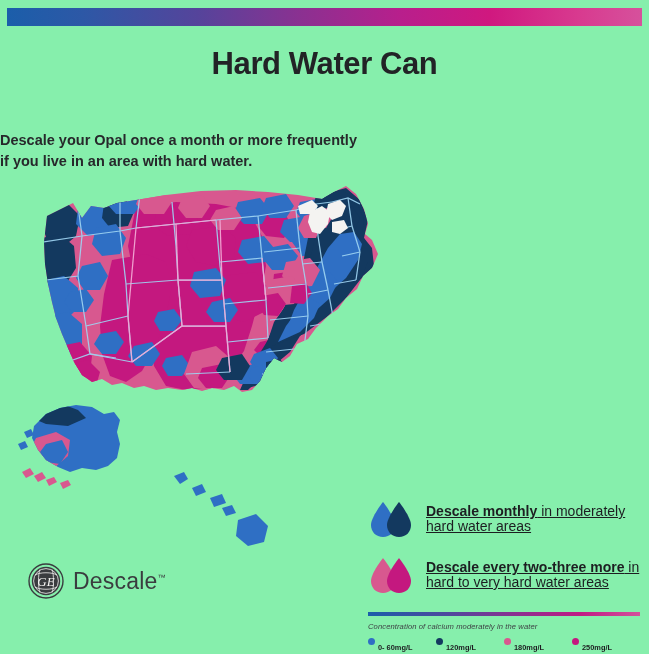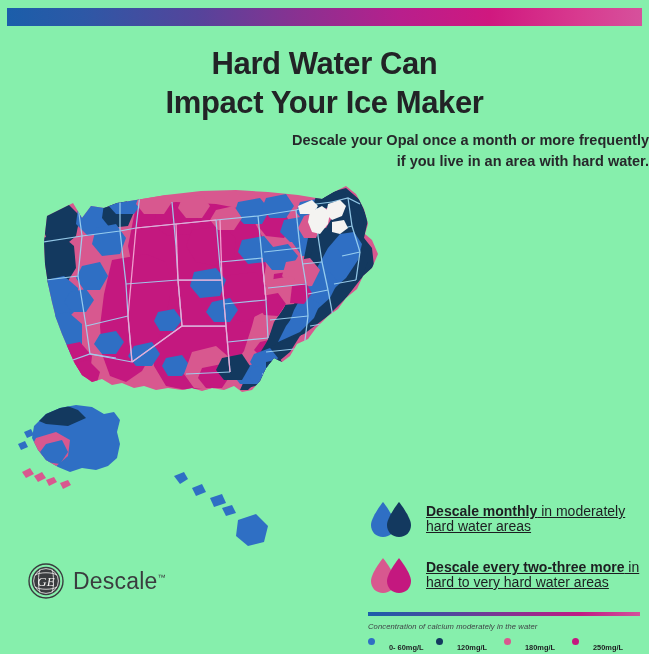--- a/index.html
+++ b/index.html
@@ -41,21 +41,21 @@
     font-weight: bold;
     color: #222326;
     letter-spacing: -0.4px;
     line-height: 39px;
   }
   .subtitle-block {
     position: absolute;
     left: 0;
     top: 130px;
     width: 649px;
-    text-align: right;
+    text-align: left;
   }
   .subtitle-line {
     font-size: 14.5px;
     font-weight: bold;
     color: #27282b;
     line-height: 21px;
   }
   .map-wrap {
     position: absolute;
     left: 16px;
@@ -131,21 +131,21 @@
     margin-bottom: 5px;
     letter-spacing: 0.1px;
   }
   .swatches {
     display: flex;
     width: 272px;
   }
   .swatch {
     display: flex;
     align-items: flex-start;
-    gap: 14px;
+    gap: 3px;
     width: 68px;
   }
   .swatch-dot {
     width: 7px;
     height: 7px;
     border-radius: 50%;
     margin-top: 1.5px;
     flex: 0 0 7px;
   }
   .swatch-val {
@@ -158,21 +158,20 @@
 </style>
 </head>
 <body>
 
 <div class="poster">
 
   <div class="top-gradient-bar"></div>
 
   <div class="title-block">
     <div class="title-line">Hard Water Can</div>
-    <div class="title-line">Impact Your Ice Maker</div>
   </div>
 
   <div class="subtitle-block">
     <div class="subtitle-line">Descale your Opal once a month or more frequently</div>
     <div class="subtitle-line">if you live in an area with hard water.</div>
   </div>
 
   <div class="map-wrap">
     <svg width="380" height="400" viewBox="0 0 380 400" xmlns="http://www.w3.org/2000/svg">
       <defs>

